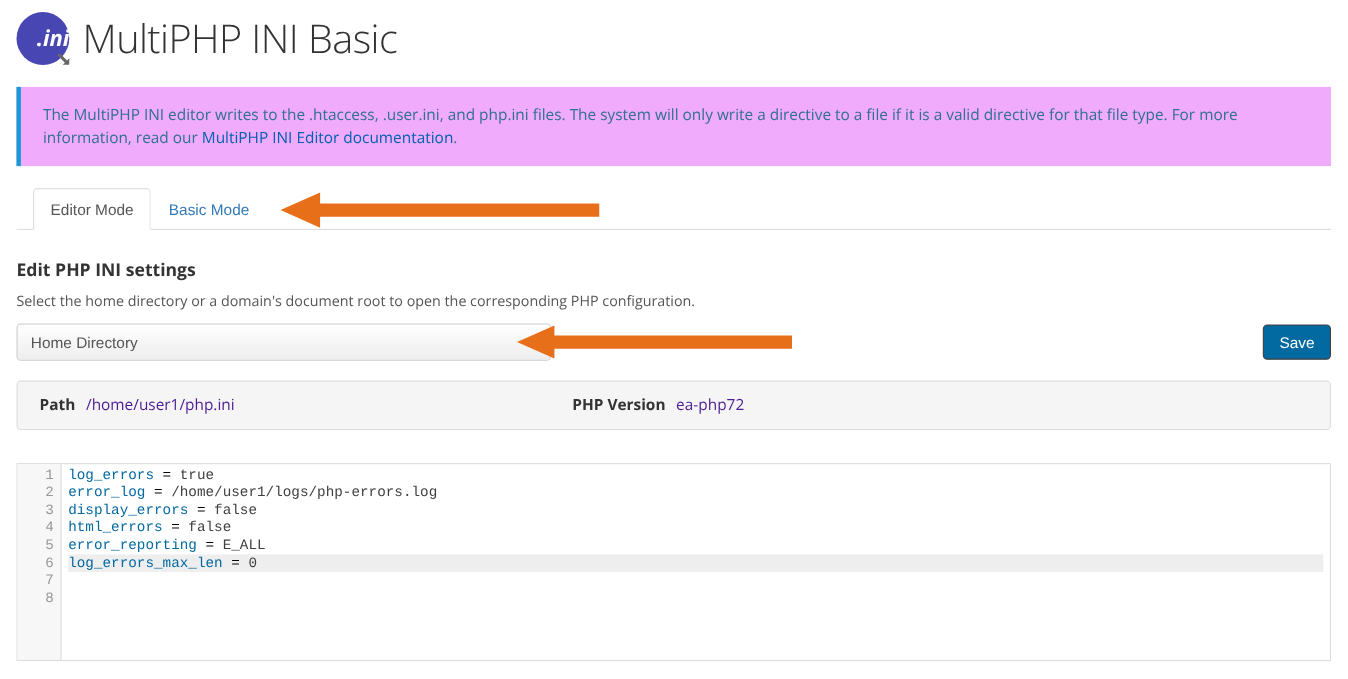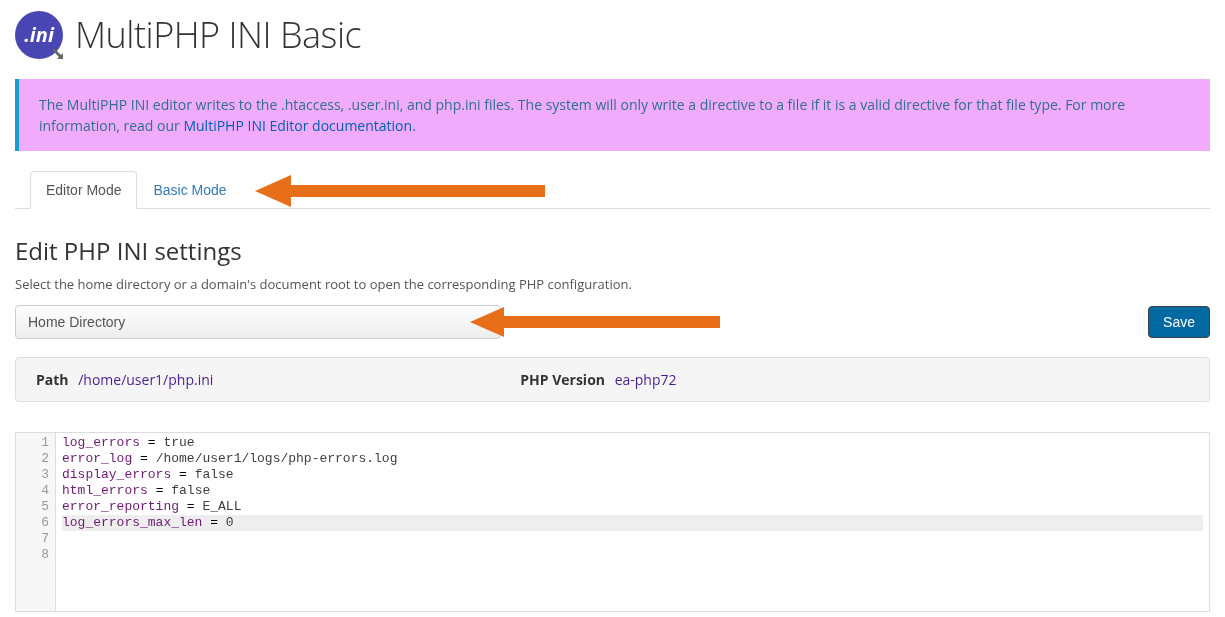--- a/index.html
+++ b/index.html
@@ -18,21 +18,21 @@
     gap: 12px;
     padding: 10px 0 20px 0;
   }
   .hdr-icon {
     width: 48px;
     height: 48px;
     background: #4846b3;
     border-radius: 50%;
     display: flex;
     align-items: center;
-    justify-content: center;
+    justify-content: flex-end;
     color: #fff;
     font-weight: bold;
     font-size: 20px;
     font-style: italic;
     position: relative;
   }
   .hdr-icon .pencil {
     position:absolute;
     right:-2px;
     bottom:-2px;
@@ -81,22 +81,22 @@
     color:#555;
   }
 
   .arrow {
     position:absolute;
     pointer-events:none;
   }
   .arrow svg { display:block; }
 
   h2.section-title {
-    font-size:24px;
-    font-weight:400;
+    font-size:16px;
+    font-weight:700;
     margin:25px 0 8px 0;
     color:#333;
   }
   .help-text {
     color:#555;
     font-size:13px;
     margin-bottom:12px;
   }
   .row-select {
     display:flex;
@@ -169,21 +169,21 @@
     user-select:none;
     width:40px;
   }
   .gutter div { line-height:16px; height:16px; }
   .code {
     flex:1;
     padding:2px 6px;
   }
   .code .line { line-height:16px; height:16px; white-space:pre; }
   .code .line.hl { background:#eeeeee; }
-  .tk-key { color:#701a75; }
+  .tk-key { color:#0369a1; }
   .tk-op  { color:#000; }
   .tk-val { color:#404040; }
 </style>
 </head>
 <body>
 
 <div class="page-header">
   <div class="hdr-icon">
     <span>.ini</span>
     <span class="pencil"></span>

